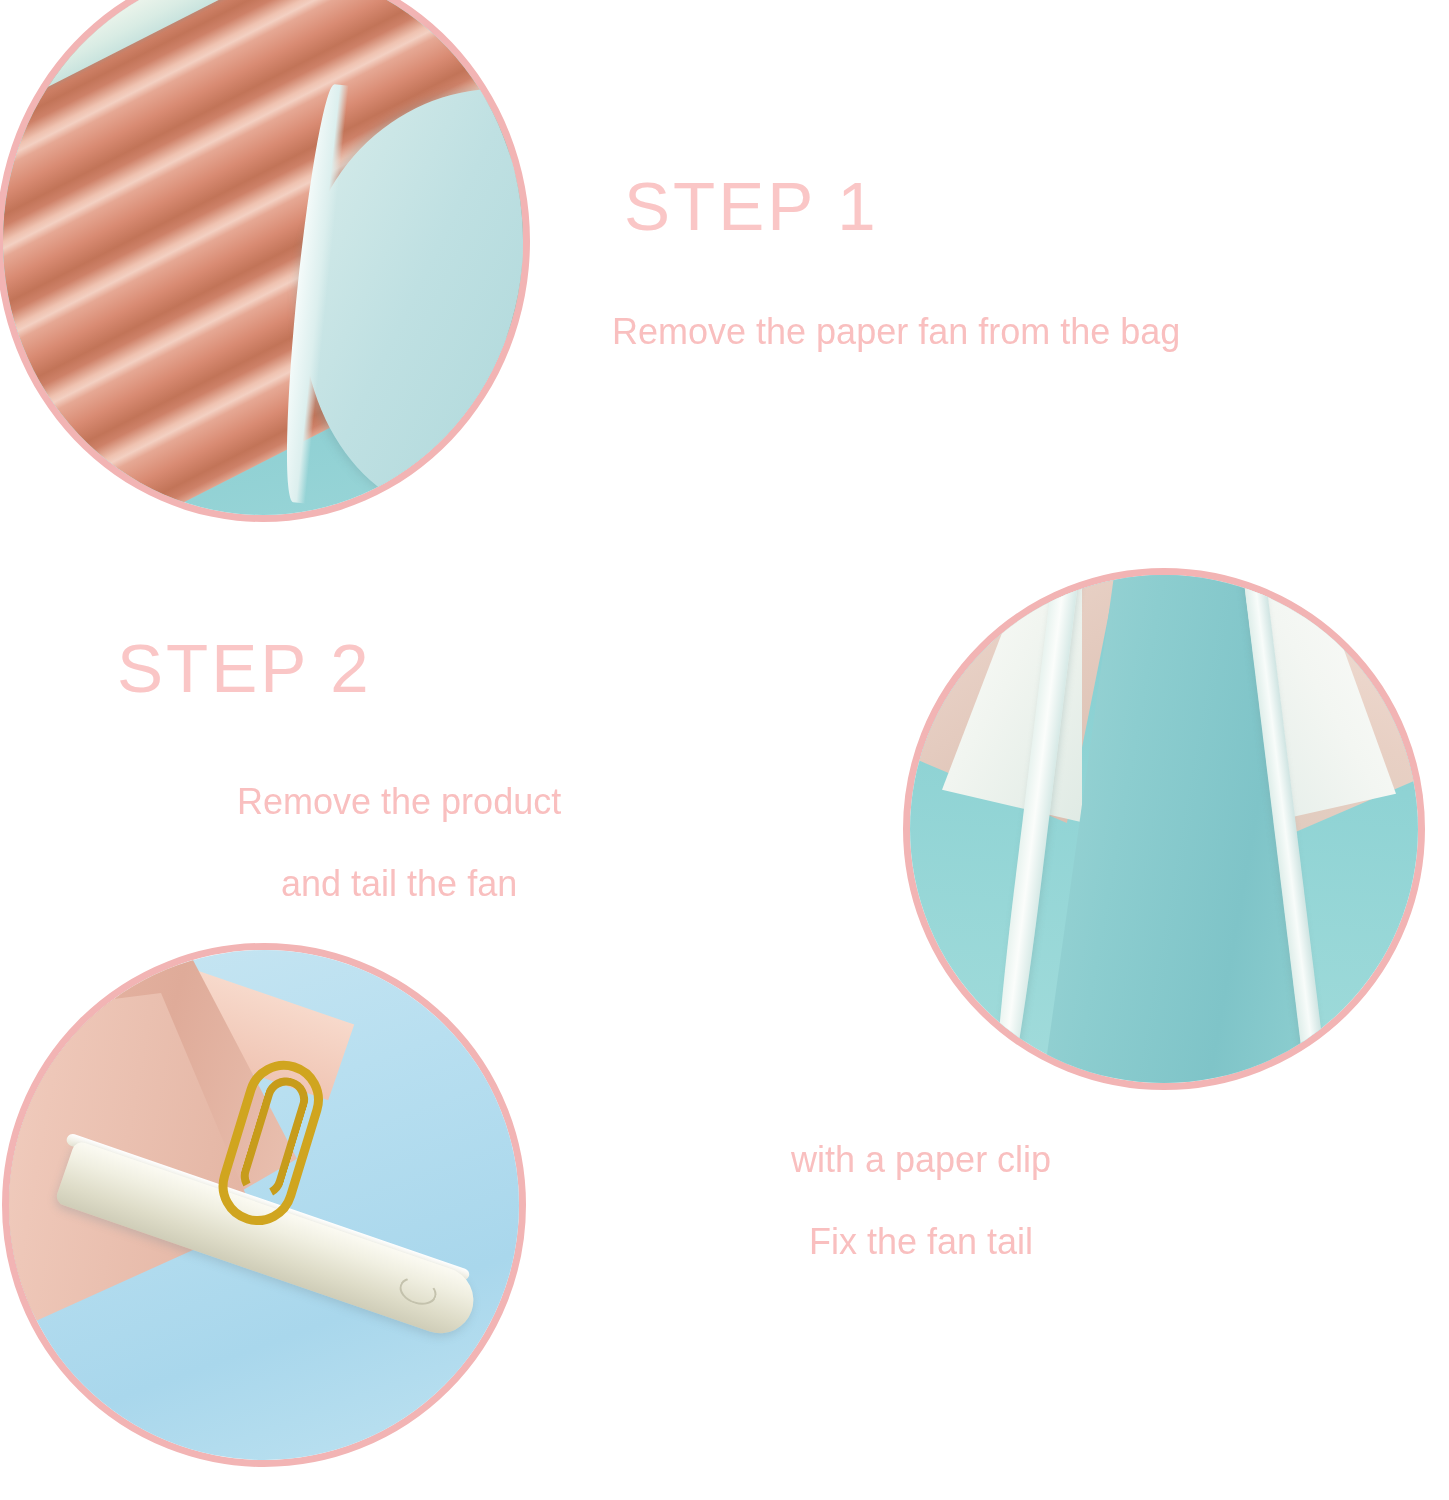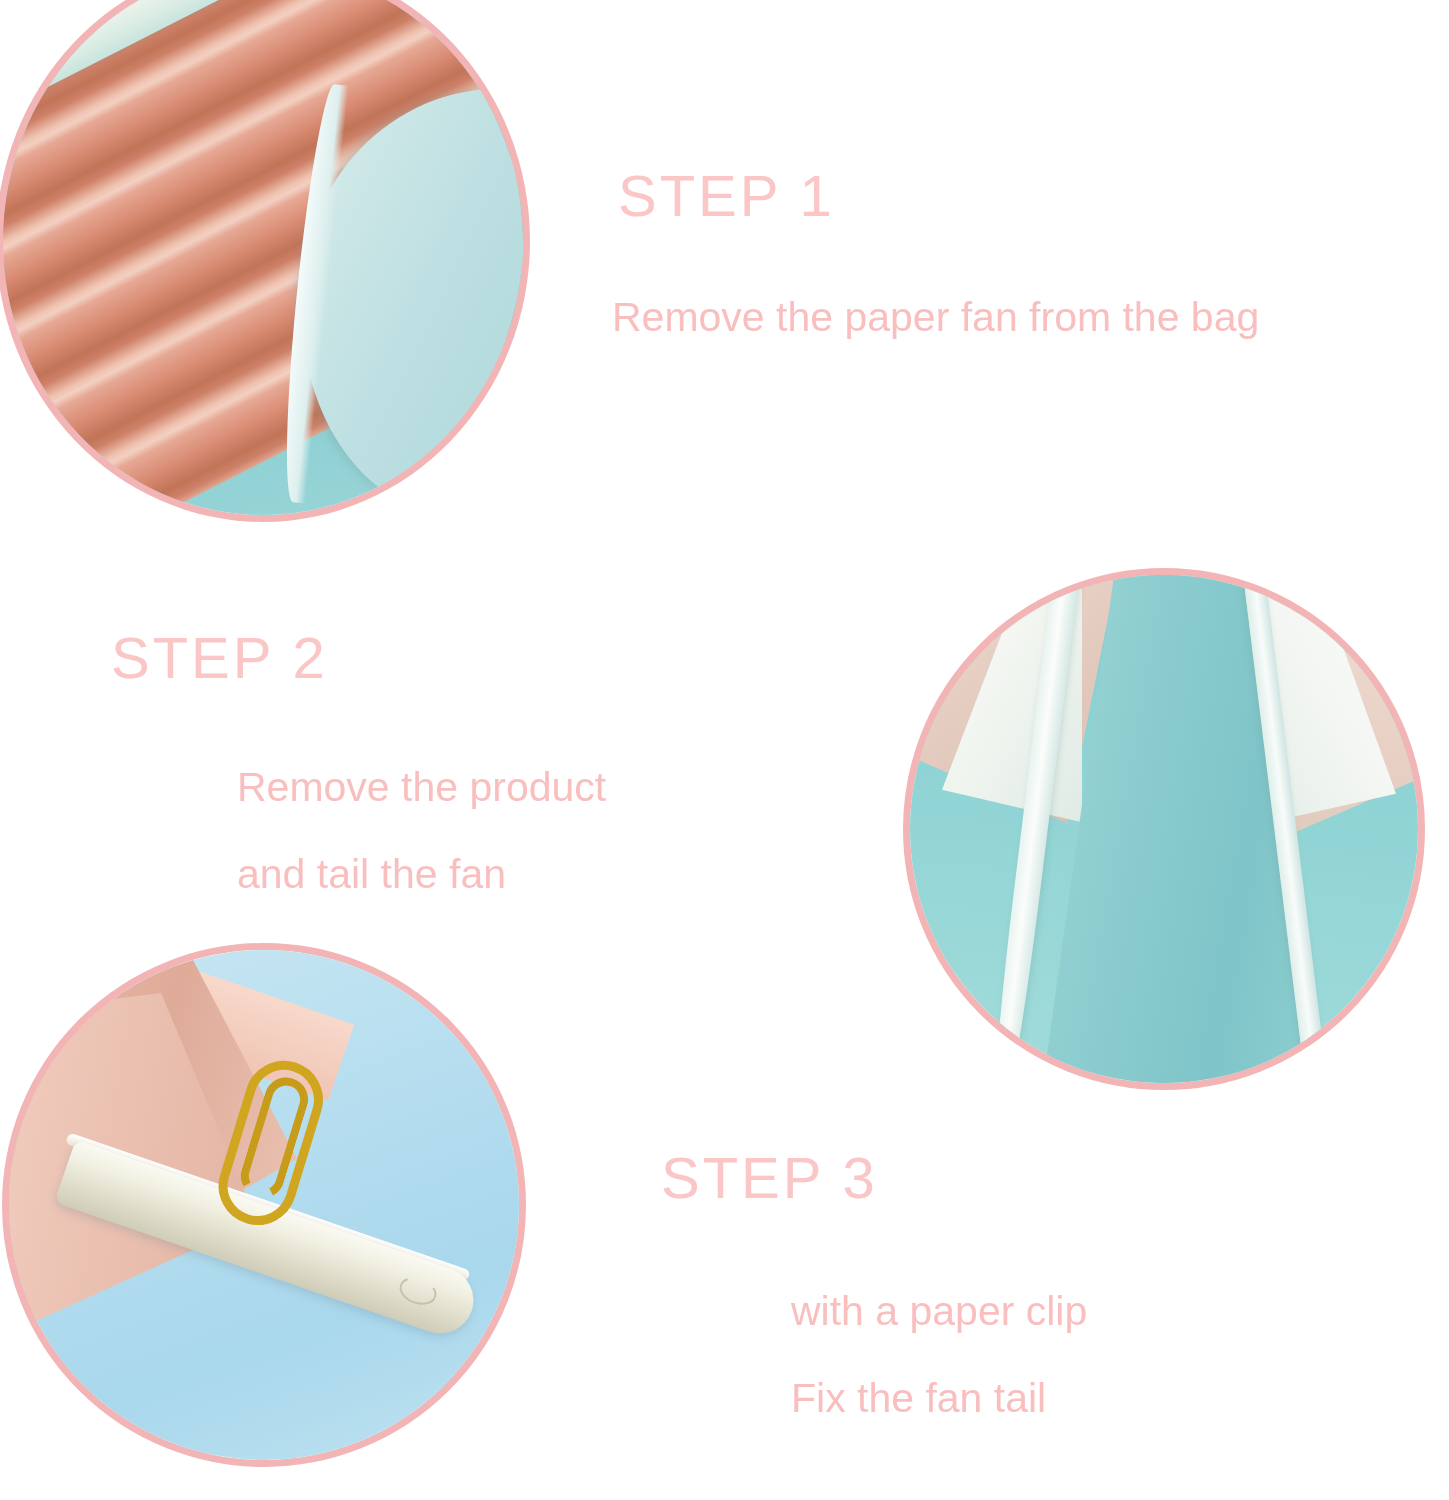--- a/index.html
+++ b/index.html
@@ -225,35 +225,36 @@
     left: 60px; top: -20px;
     width: 290px; height: 80px;
     background: linear-gradient(to bottom, #f7d9cb, #f0c5b4);
     transform: rotate(19deg);
     transform-origin: 0 50%;
   }
 
   
   .step-block { position: absolute; }
   .step-title {
-    font-size: 58px;
+    font-size: 69px;
     font-weight: 400;
     letter-spacing: 3px;
     color: #fac6c6;
     line-height: 1.02;
-    margin: 6px;
+    margin: 12px;
     white-space: nowrap;
   }
   .step-line {
-    font-size: 41px;
+    font-size: 36px;
     font-weight: 400;
     color: #f9bfbf;
     line-height: 1.0;
     margin: 0;
     white-space: nowrap;
+    text-align: center;
   }
   .step-line + .step-line { margin-top: 46px; }
 
   #text-1 { left: 612px; top: 160px; text-align: left; }
   #text-1 .step-title { margin-bottom: 72px; }
 
   #text-2 { left: 105px; top: 622px; text-align: left; }
   #text-2 .step-title { margin-bottom: 80px; }
   #text-2 .step-lines { padding-left: 132px; }
 
@@ -314,20 +315,19 @@
       <div class="handle"></div>
       <div class="handle-dot"></div>
       <div class="paperclip">
         <div class="clip-outer"></div>
         <div class="clip-inner"></div>
       </div>
     </div>
   </div>
 
   <div class="step-block" id="text-3">
-    <div class="step-title">STEP 3</div>
     <div class="step-lines">
       <div class="step-line">with a paper clip</div>
       <div class="step-line">Fix the fan tail</div>
     </div>
   </div>
 
 </div>
 
 </body></html>

